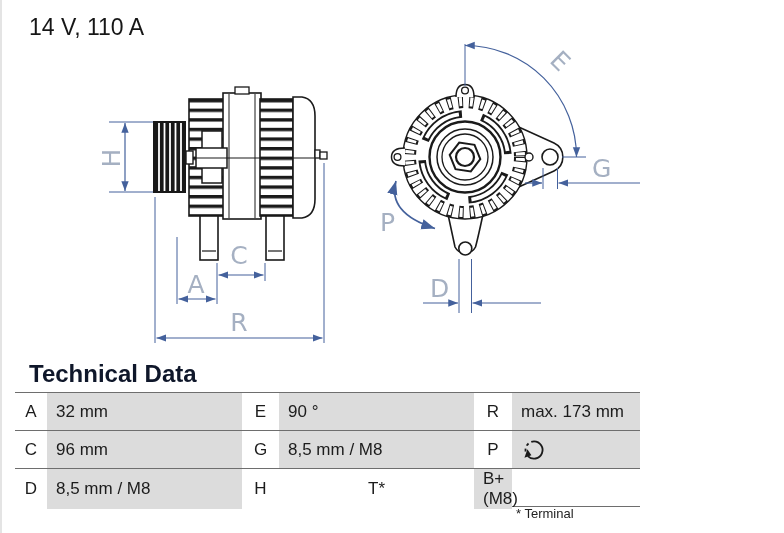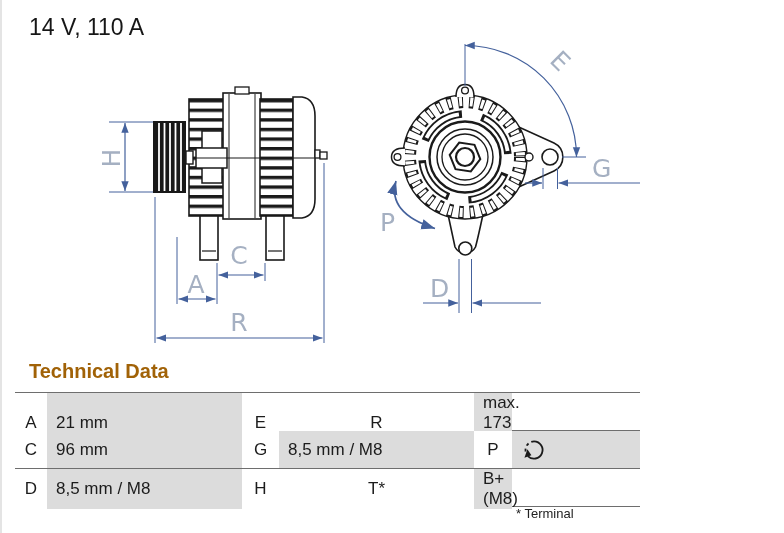--- a/index.html
+++ b/index.html
@@ -2,21 +2,21 @@
 <html><head>
 <meta charset="utf-8">
 <style>
   html,body{margin:0;padding:0;background:#fff;font-family:"Liberation Sans",sans-serif;}
   .page{position:relative;width:640px;height:533px;background:#fff;border-left:2px solid #e4e4e4;overflow:hidden;box-sizing:border-box;}
   .title{position:absolute;left:27px;top:14px;font-size:23px;color:#161616;}
   .diagram-svg{position:absolute;left:0;top:0;}
   .dimlab{font-family:"DejaVu Sans",sans-serif;font-size:25px;fill:#a5b0c2;}
   .dim{stroke:#44619c;stroke-width:1.2;fill:none;}
   .ext{stroke:#44619c;stroke-width:1;fill:none;}
-  .tech-heading{position:absolute;left:27px;top:360px;font-size:20px;font-weight:bold;color:#a16207;}
+  .tech-heading{position:absolute;left:27px;top:360px;font-size:24px;font-weight:bold;color:#0f172a;}
   .ttable{position:absolute;left:13px;top:392px;width:771px;border-bottom:1px solid #6e6e6e;}
   .trow{display:grid;grid-template-columns:32px 195px 37px 195px 38px 1fr;height:37px;border-top:1px solid #6e6e6e;font-size:17px;color:#1c1c1c;}
   .lbl{display:flex;align-items:center;justify-content:center;background:#fff;}
   .val{background:#dcdcdc;display:flex;align-items:center;padding-left:9px;}
   .footnote{position:absolute;left:514px;top:506px;font-size:13px;color:#222;}
   .com-label{font-size:15px;font-weight:bold;fill:#3c3c3c;letter-spacing:1px;}
 </style>
 </head>
 <body>
 
@@ -173,22 +173,23 @@
       <rect x="746" y="305" width="8" height="3.5" fill="#1a1a1a"></rect>
       <text class="com-label" x="754" y="345" text-anchor="middle">COM</text>
     </g>
   </svg>
 
   <div class="tech-heading">Technical Data</div>
 
   <div class="ttable">
     <div class="trow">
       <div class="lbl">A</div>
-      <div class="val">21 mm</div>
+      <div class="val">32 mm</div>
       <div class="lbl">E</div>
+      <div class="val">90 °</div>
       <div class="lbl">R</div>
       <div class="val">max. 173 mm</div>
     </div>
     <div class="trow">
       <div class="lbl">C</div>
       <div class="val">96 mm</div>
       <div class="lbl">G</div>
       <div class="val">8,5 mm / M8</div>
       <div class="lbl">P</div>
       <div class="val">

